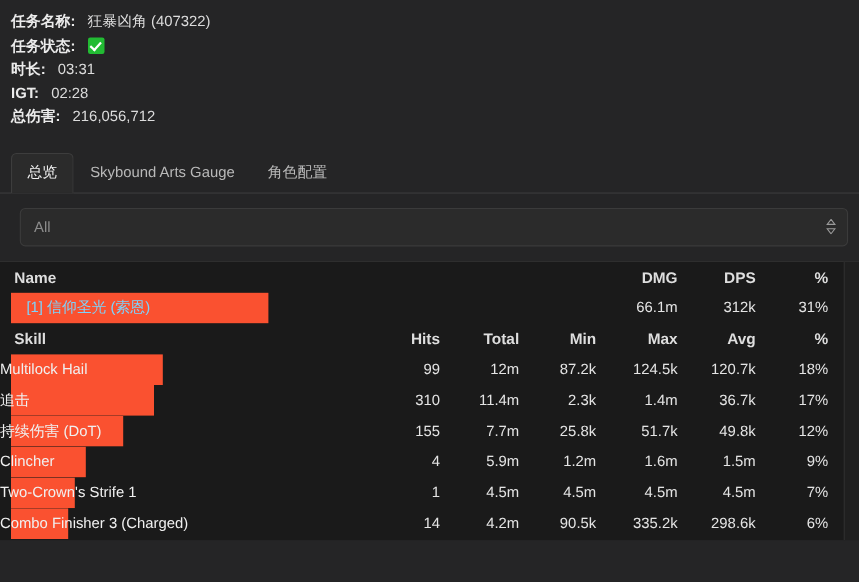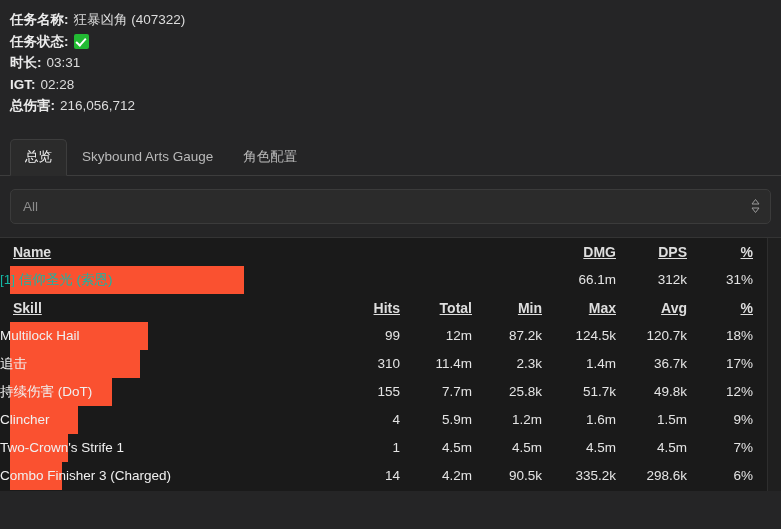--- a/index.html
+++ b/index.html
@@ -23,21 +23,21 @@
   .meta-row {
     font-size: 13.5px;
     line-height: 21.5px;
     white-space: nowrap;
     display: flex;
     align-items: center;
   }
   .meta-label {
     font-weight: bold;
     color: #ebebeb;
-    margin-right: 5px;
+    margin-right: 11px;
   }
   .meta-value {
     color: #dcdcdc;
   }
   .status-ok {
     display: inline-block;
     width: 15px;
     height: 15px;
     background: #22bb33;
     border-radius: 2px;
@@ -94,21 +94,21 @@
   }
   .tab.active {
     color: #f2f2f2;
     background: #2b2b2b;
     border-color: #3d3d3d;
     border-bottom-color: #2b2b2b;
   }
 
   
   .filter-row {
-    padding: 13px 10px 0 10px;
+    padding: 13px 10px 0 18px;
   }
   .filter-select {
     position: relative;
     height: 35px;
     border: 1px solid #3b3b3b;
     border-radius: 5px;
     background: #2b2b2b;
     display: flex;
     align-items: center;
     padding: 0 12px;
@@ -159,21 +159,20 @@
   col.c-n3 { width: 70px; }
   col.c-n4 { width: 74px; }
   col.c-n5 { width: 71px; }
   col.c-n6 { width: 66px; }
   col.c-pad { width: 28px; }
 
   .hdr td, .hdr th {
     font-weight: bold;
     color: #dedede;
     font-size: 14px;
-    text-decoration: underline;
   }
   .hdr .name-cell { padding-left: 13px; }
   .num {
     text-align: right;
     padding-right: 9px;
     color: #e4e4e4;
   }
   .hdr .num { color: #dedede; }
 
   .name-cell {
@@ -186,21 +185,21 @@
     left: 10px;
     top: 0;
     bottom: 0;
     background: #fa5130;
     z-index: 0;
   }
   .name-txt {
     position: relative;
     z-index: 1;
   }
-  tr.player .name-txt { color: #14b8a6; }
+  tr.player .name-txt { color: #7dd3fc; margin-left: 24px; }
   tr.skill-hdr td { font-weight: bold; color: #dedede; font-size: 14px; }
   tr.skill .name-txt { color: #f0f0f0; }
 
   
   .gutter {
     position: absolute;
     top: 0;
     right: 0;
     bottom: 0;
     width: 13px;

